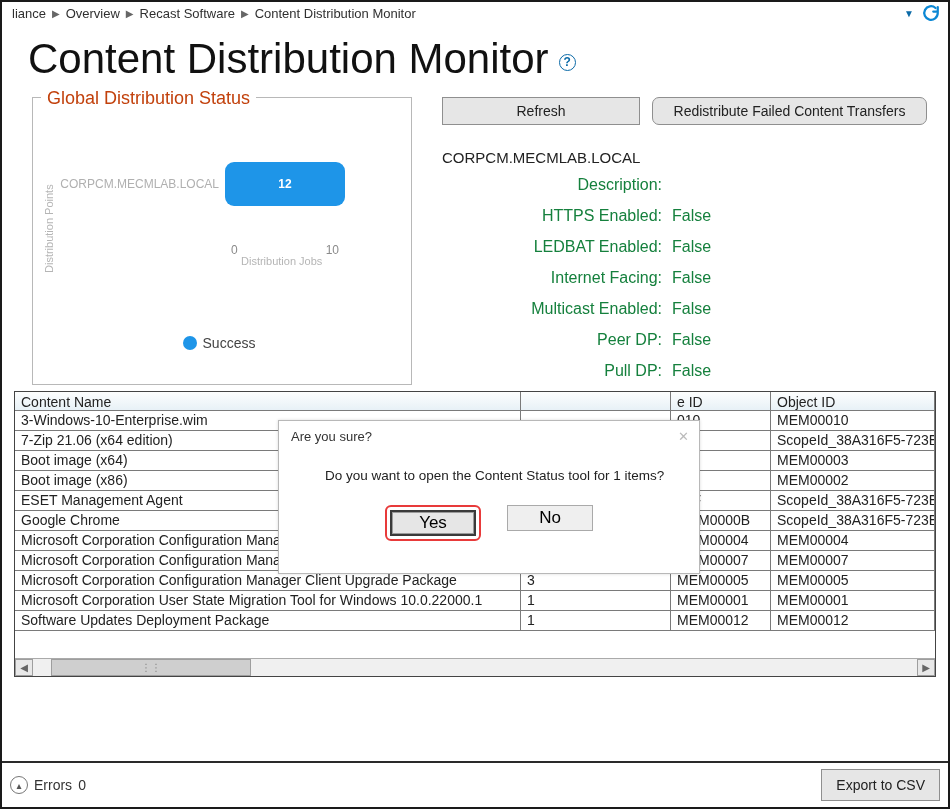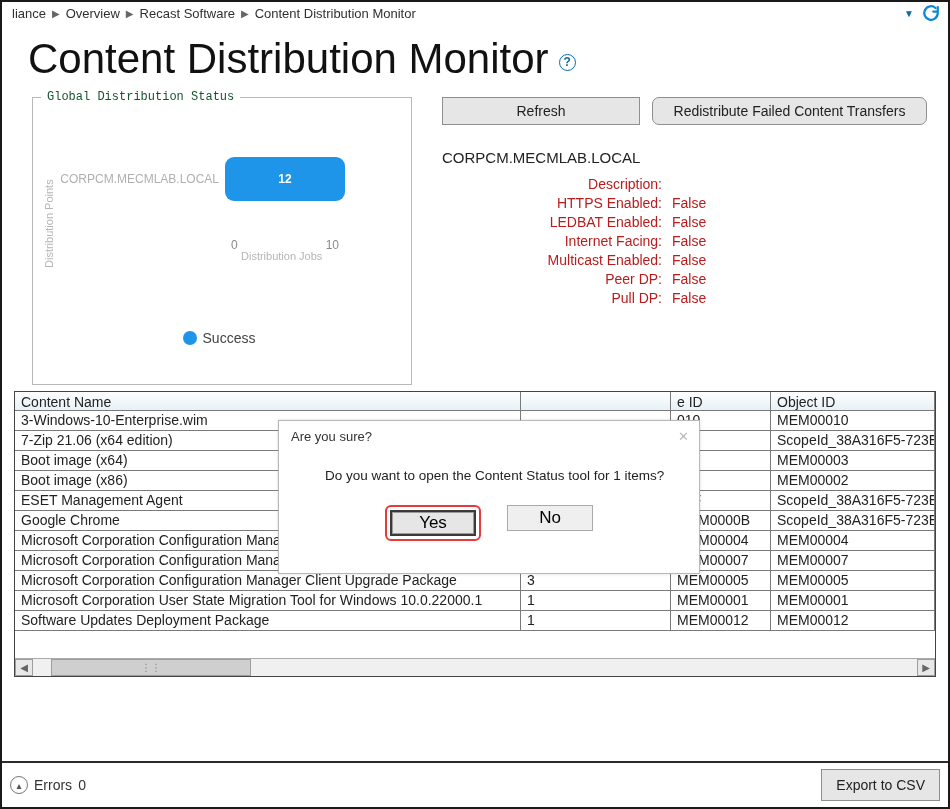--- a/index.html
+++ b/index.html
@@ -81,23 +81,22 @@
     padding: 0 14px 10px 8px;
     position: relative;
     width: 380px;
     height: 288px;
   }
   .gds-panel .legend-title {
     position: relative;
     top: -10px;
     background: #fff;
     padding: 0 6px;
-    font-size: 12px;
-    color: #14532d;
-    font-family: Liberation Mono, monospace;
+    font-size: 18px;
+    color: #c2410c;
   }
 
   .chart-area {
     display: flex;
     align-items: stretch;
     height: 200px;
     margin-top: 10px;
   }
   .yaxis-label {
     writing-mode: vertical-rl;
@@ -191,23 +190,23 @@
 
   
   .details-host {
     font-size: 15px;
     color: #222;
     margin: 4px 0 10px 0;
   }
   .details-grid {
     display: grid;
     grid-template-columns: 230px auto;
-    row-gap: 3px;
-    font-size: 14px;
-    color: #b91c1c;
+    row-gap: 13px;
+    font-size: 16px;
+    color: #15803d;
   }
   .details-grid .k { text-align: right; padding-right: 10px; }
   .details-grid .v { text-align: left; }
 
   
   .table-zone {
     margin: 6px 6px 0 6px;
     border: 1px solid #444;
     height: 286px;
     display: flex;

